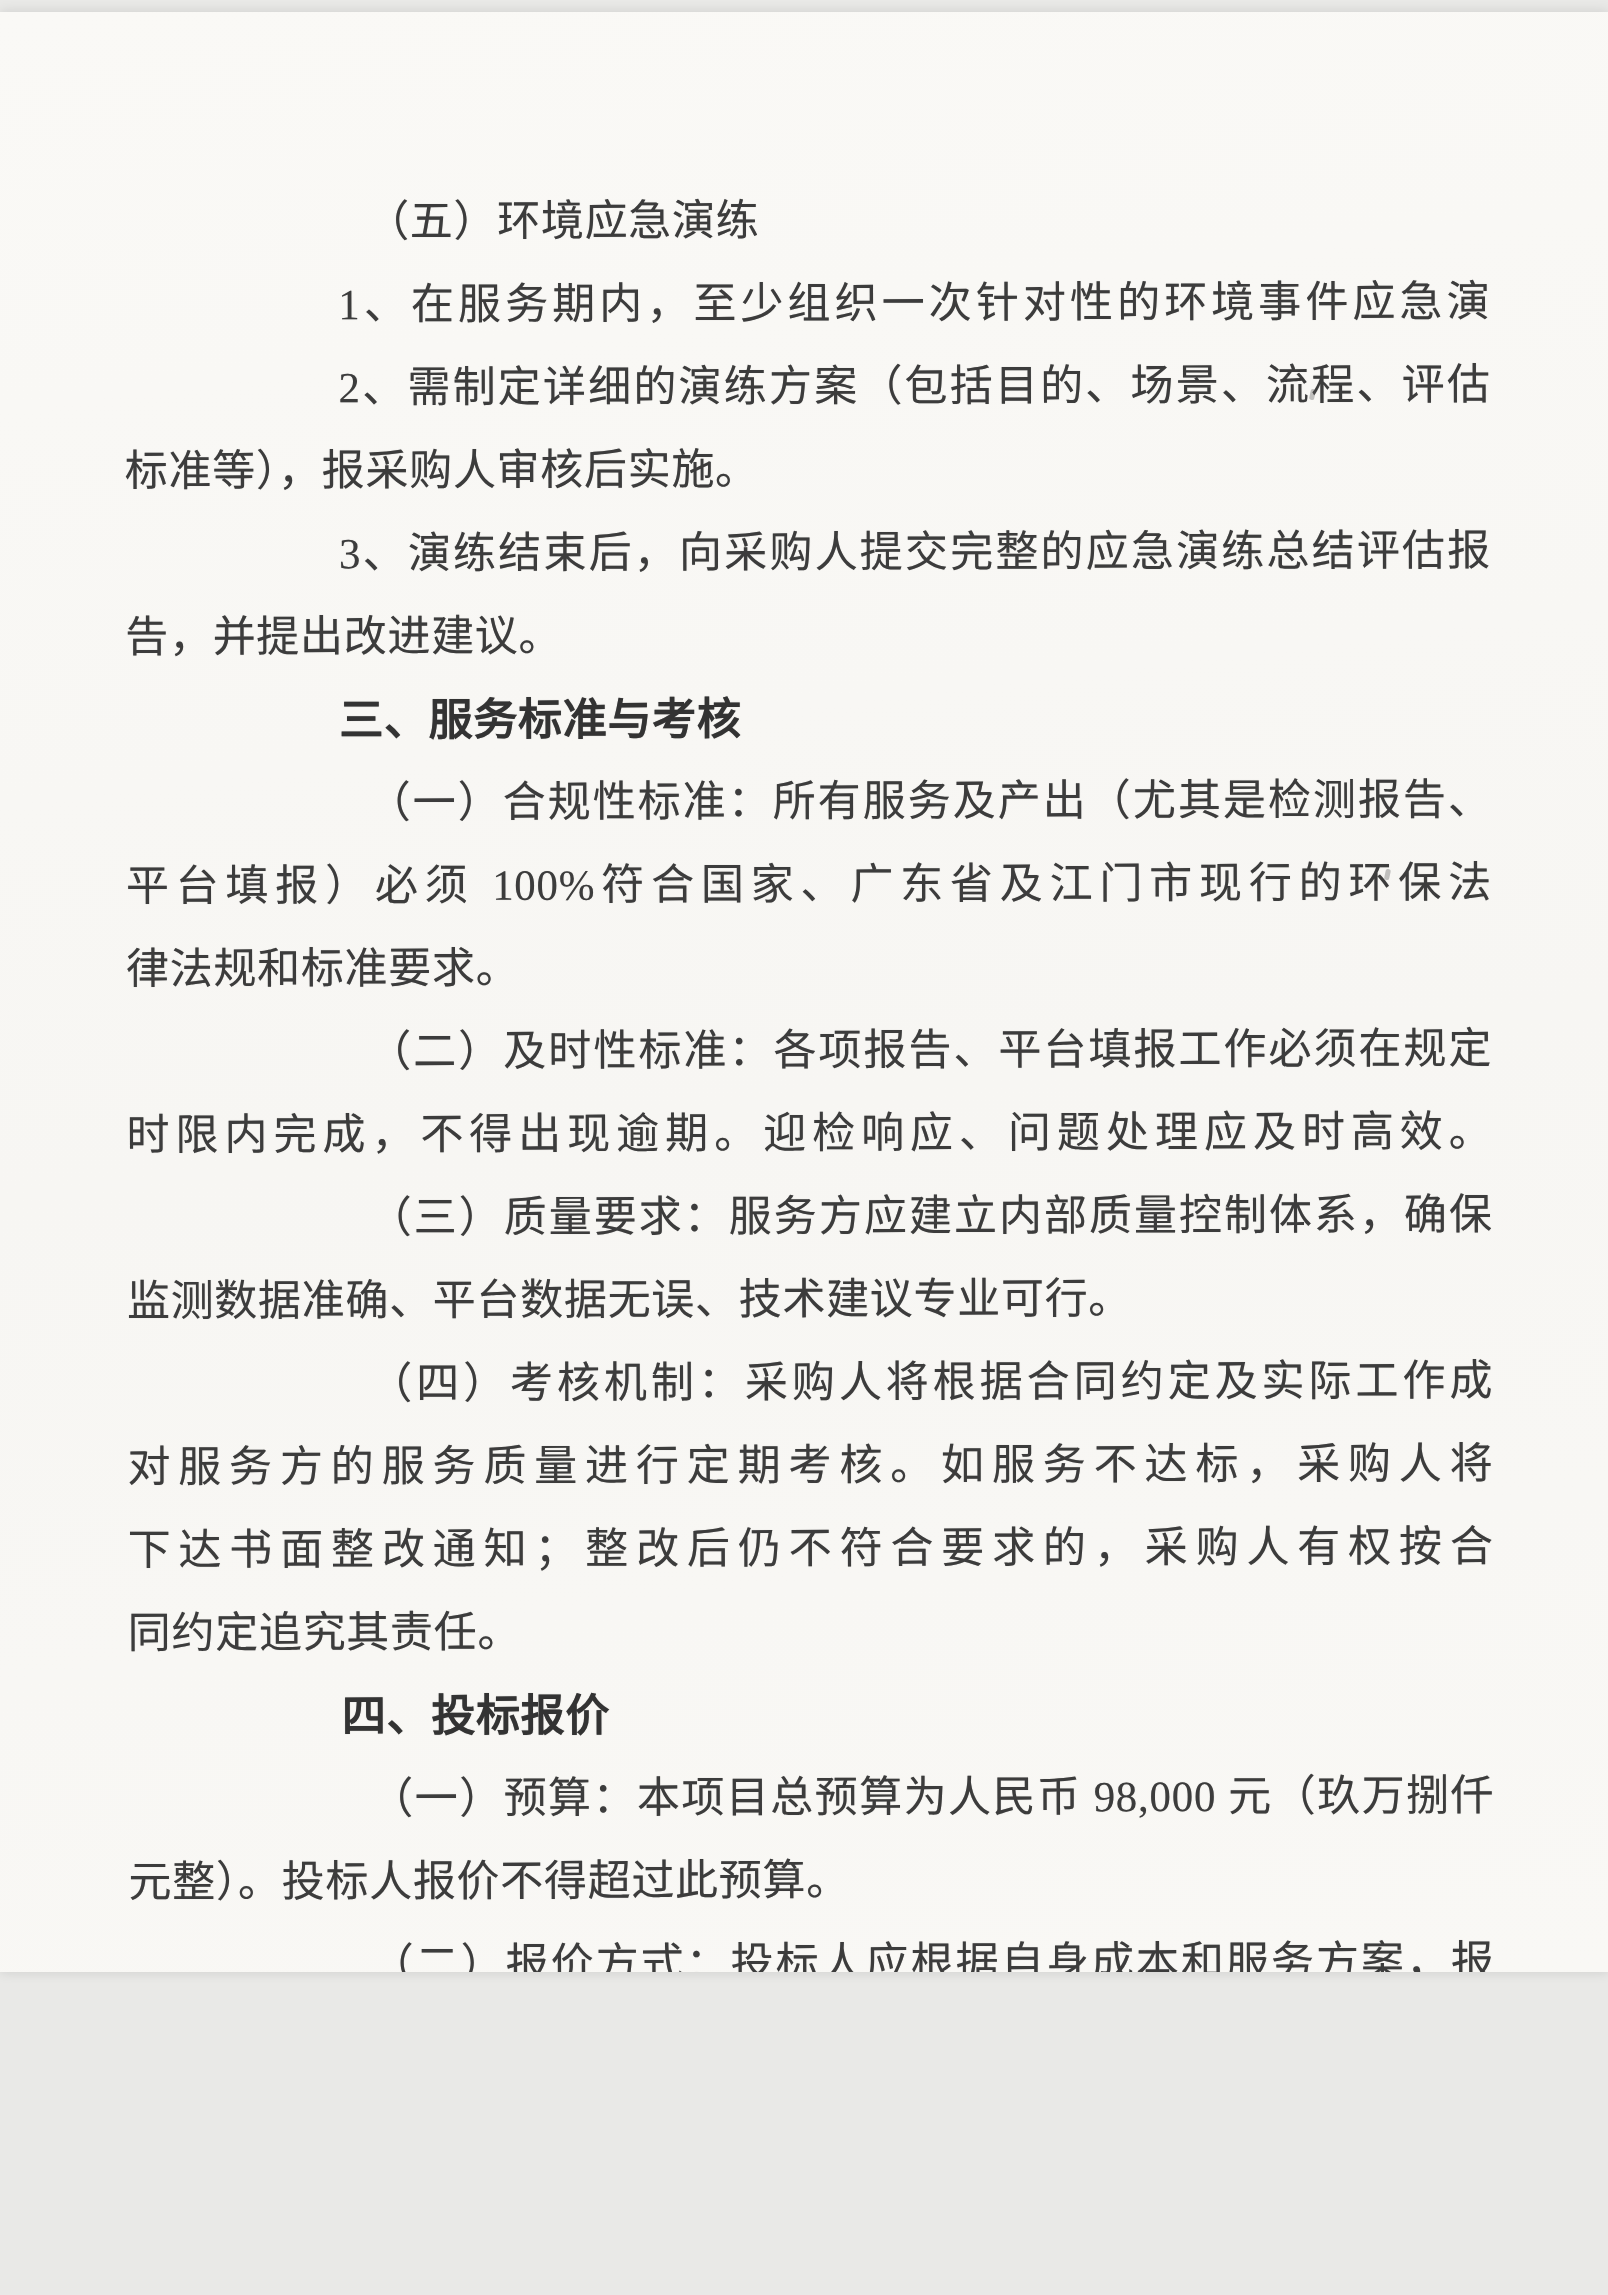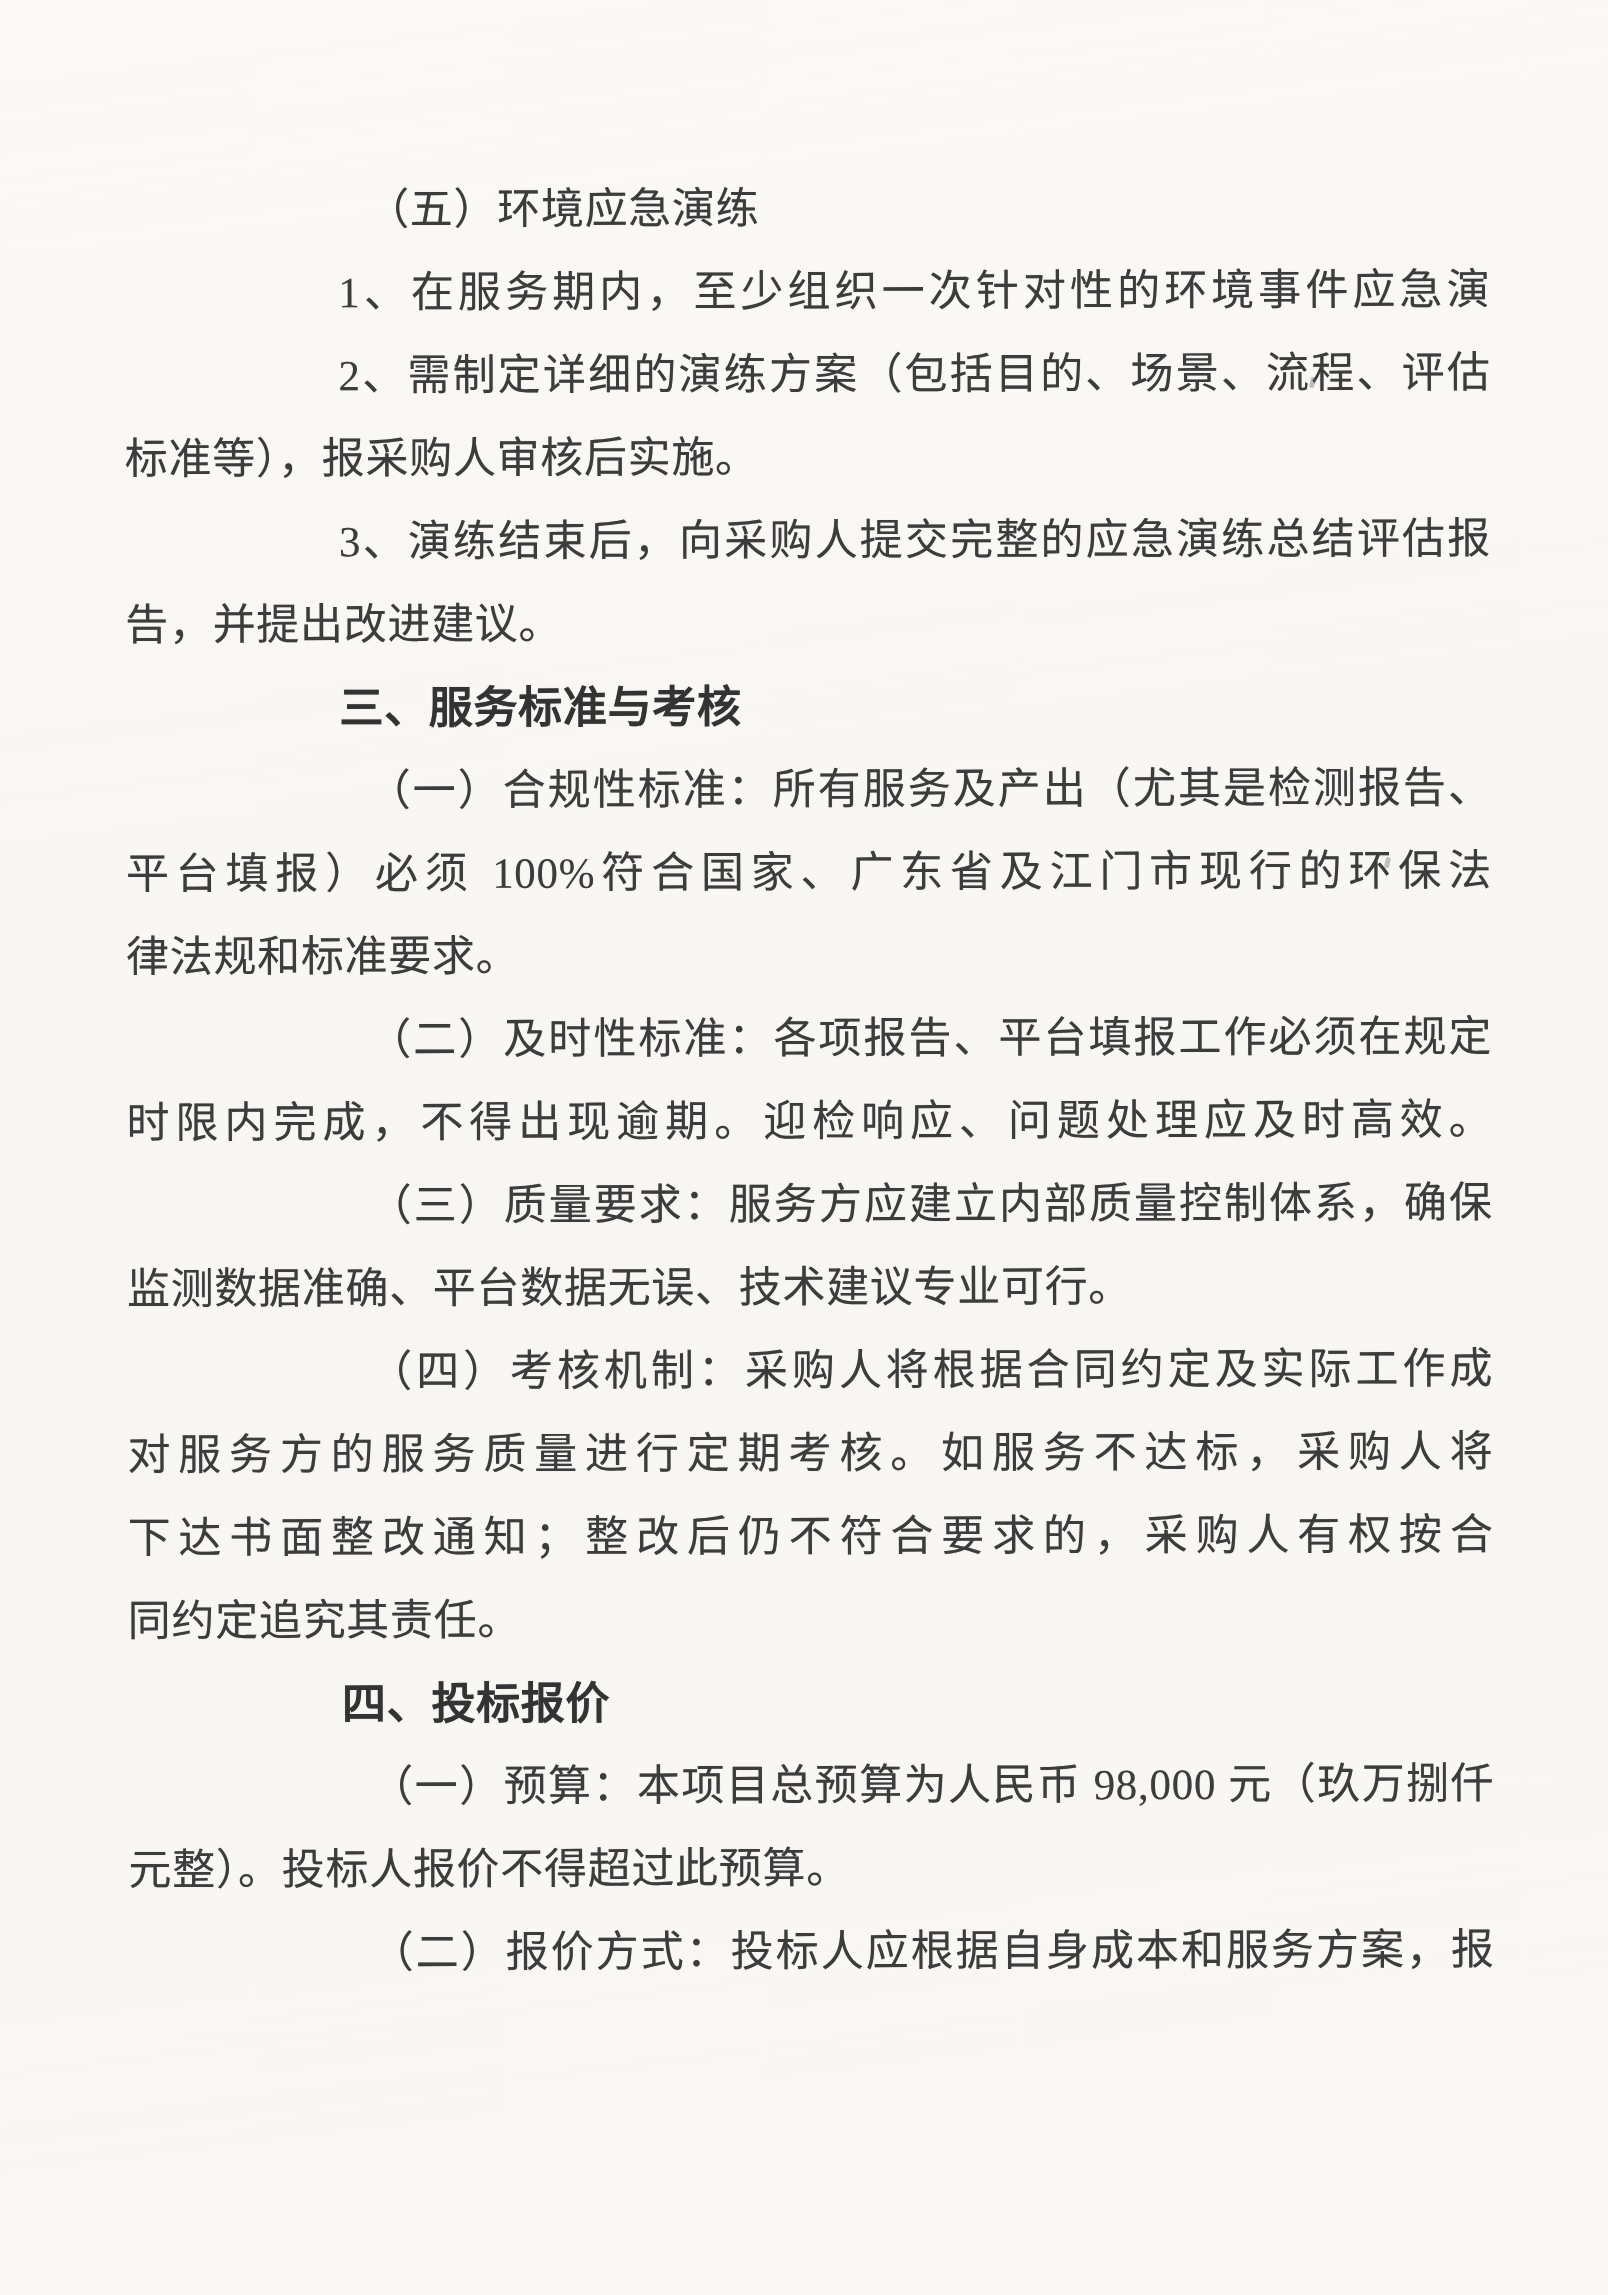--- a/index.html
+++ b/index.html
@@ -3,22 +3,22 @@
 <meta charset="utf-8">
 <style>
   html, body {
     margin: 0;
     padding: 0;
     background: #e9e9e7;
   }
   .page {
     position: relative;
     width: 1609px;
-    height: 2295px;
-    margin: 0 auto;
+    height: 1960px;
+    margin: 12px auto;
     background: linear-gradient(173deg, #faf9f6 0%, #f7f6f3 55%, #f9f8f5 100%);
     overflow: hidden;
     box-shadow: 0 0 12px rgba(0,0,0,0.12);
   }
   .textblock {
     position: absolute;
     left: 124px;
     top: 167px;
     width: 1366px;
     transform: rotate(-0.15deg);

